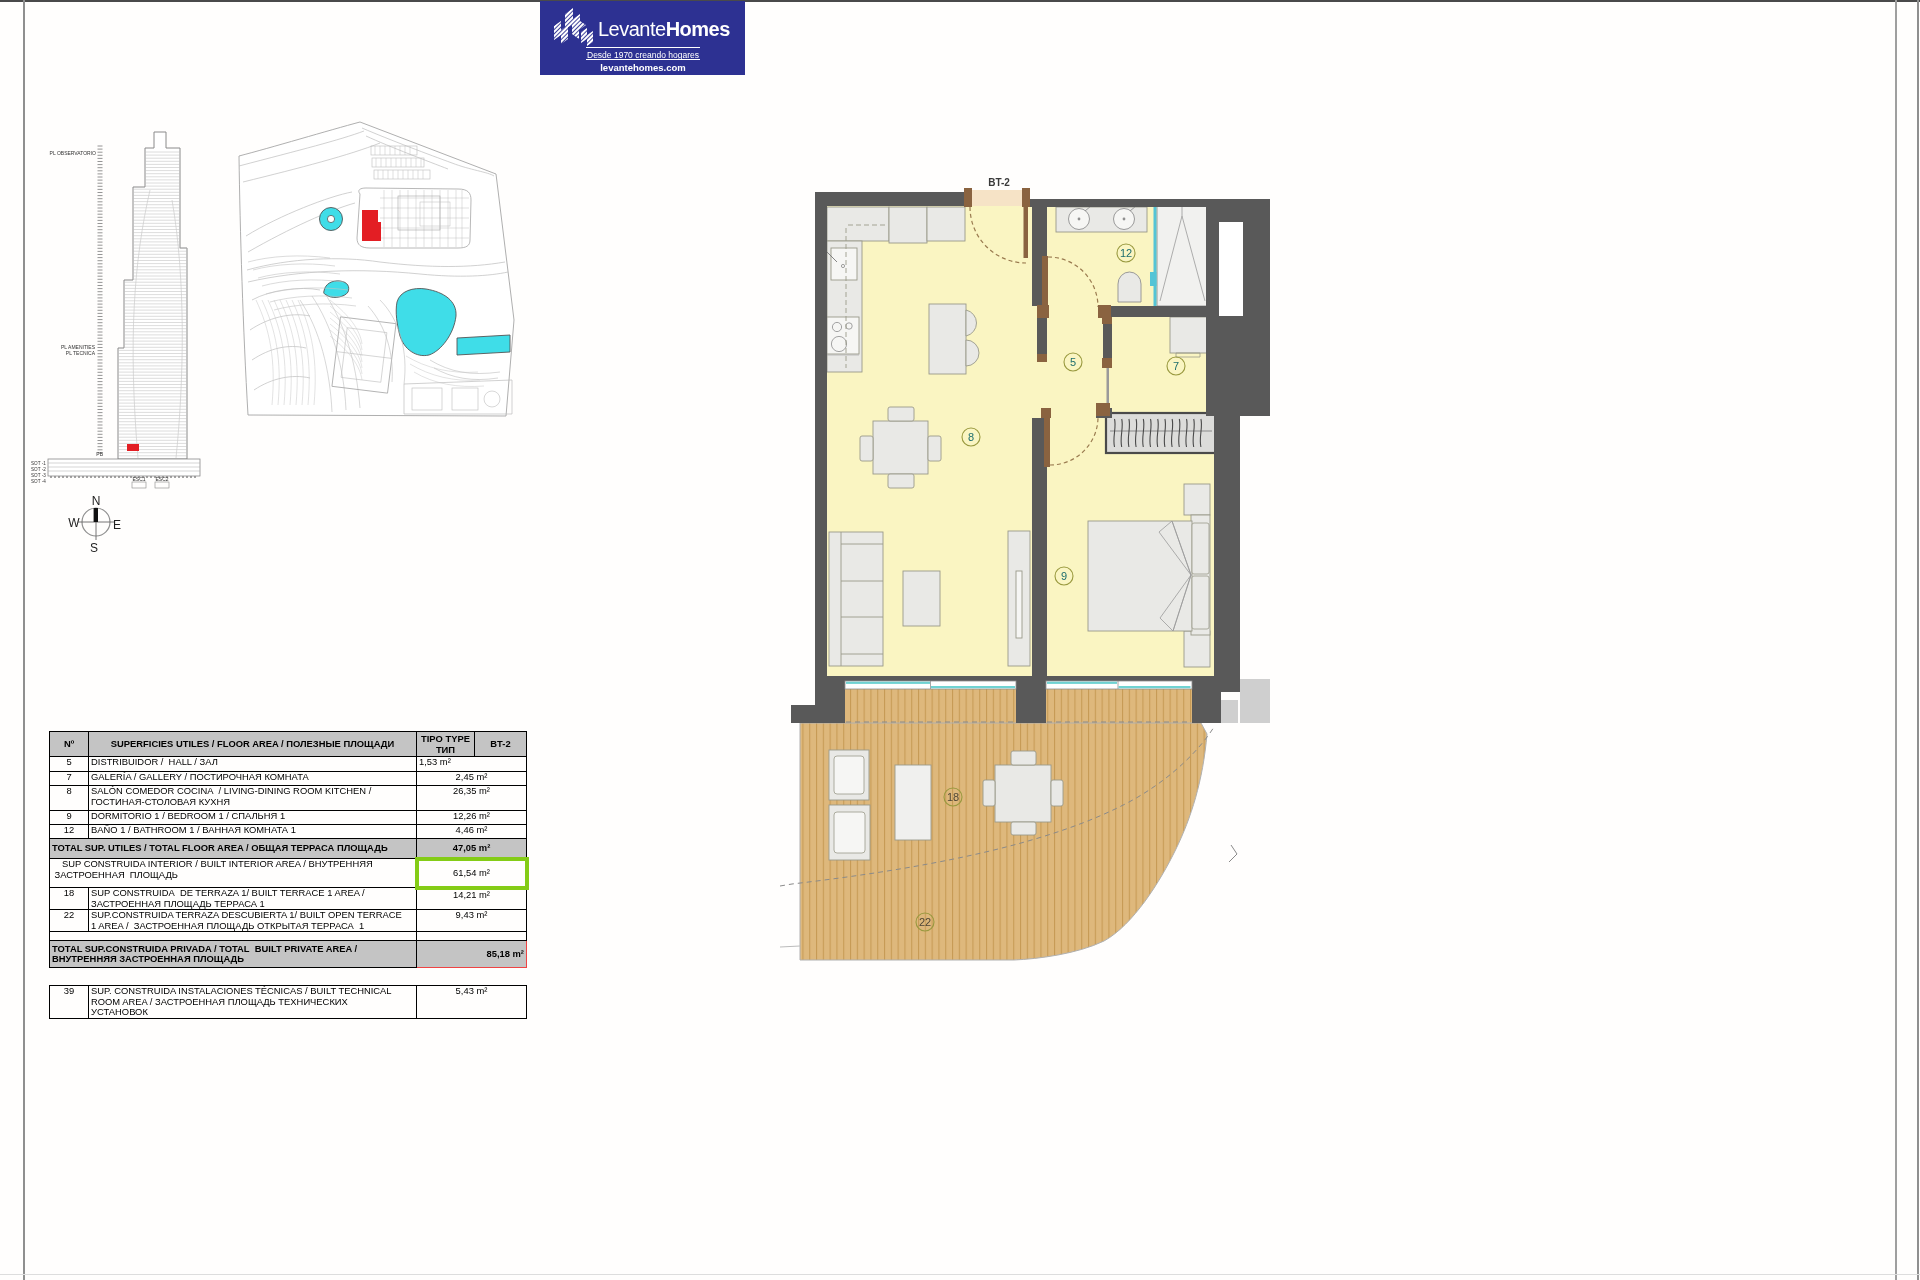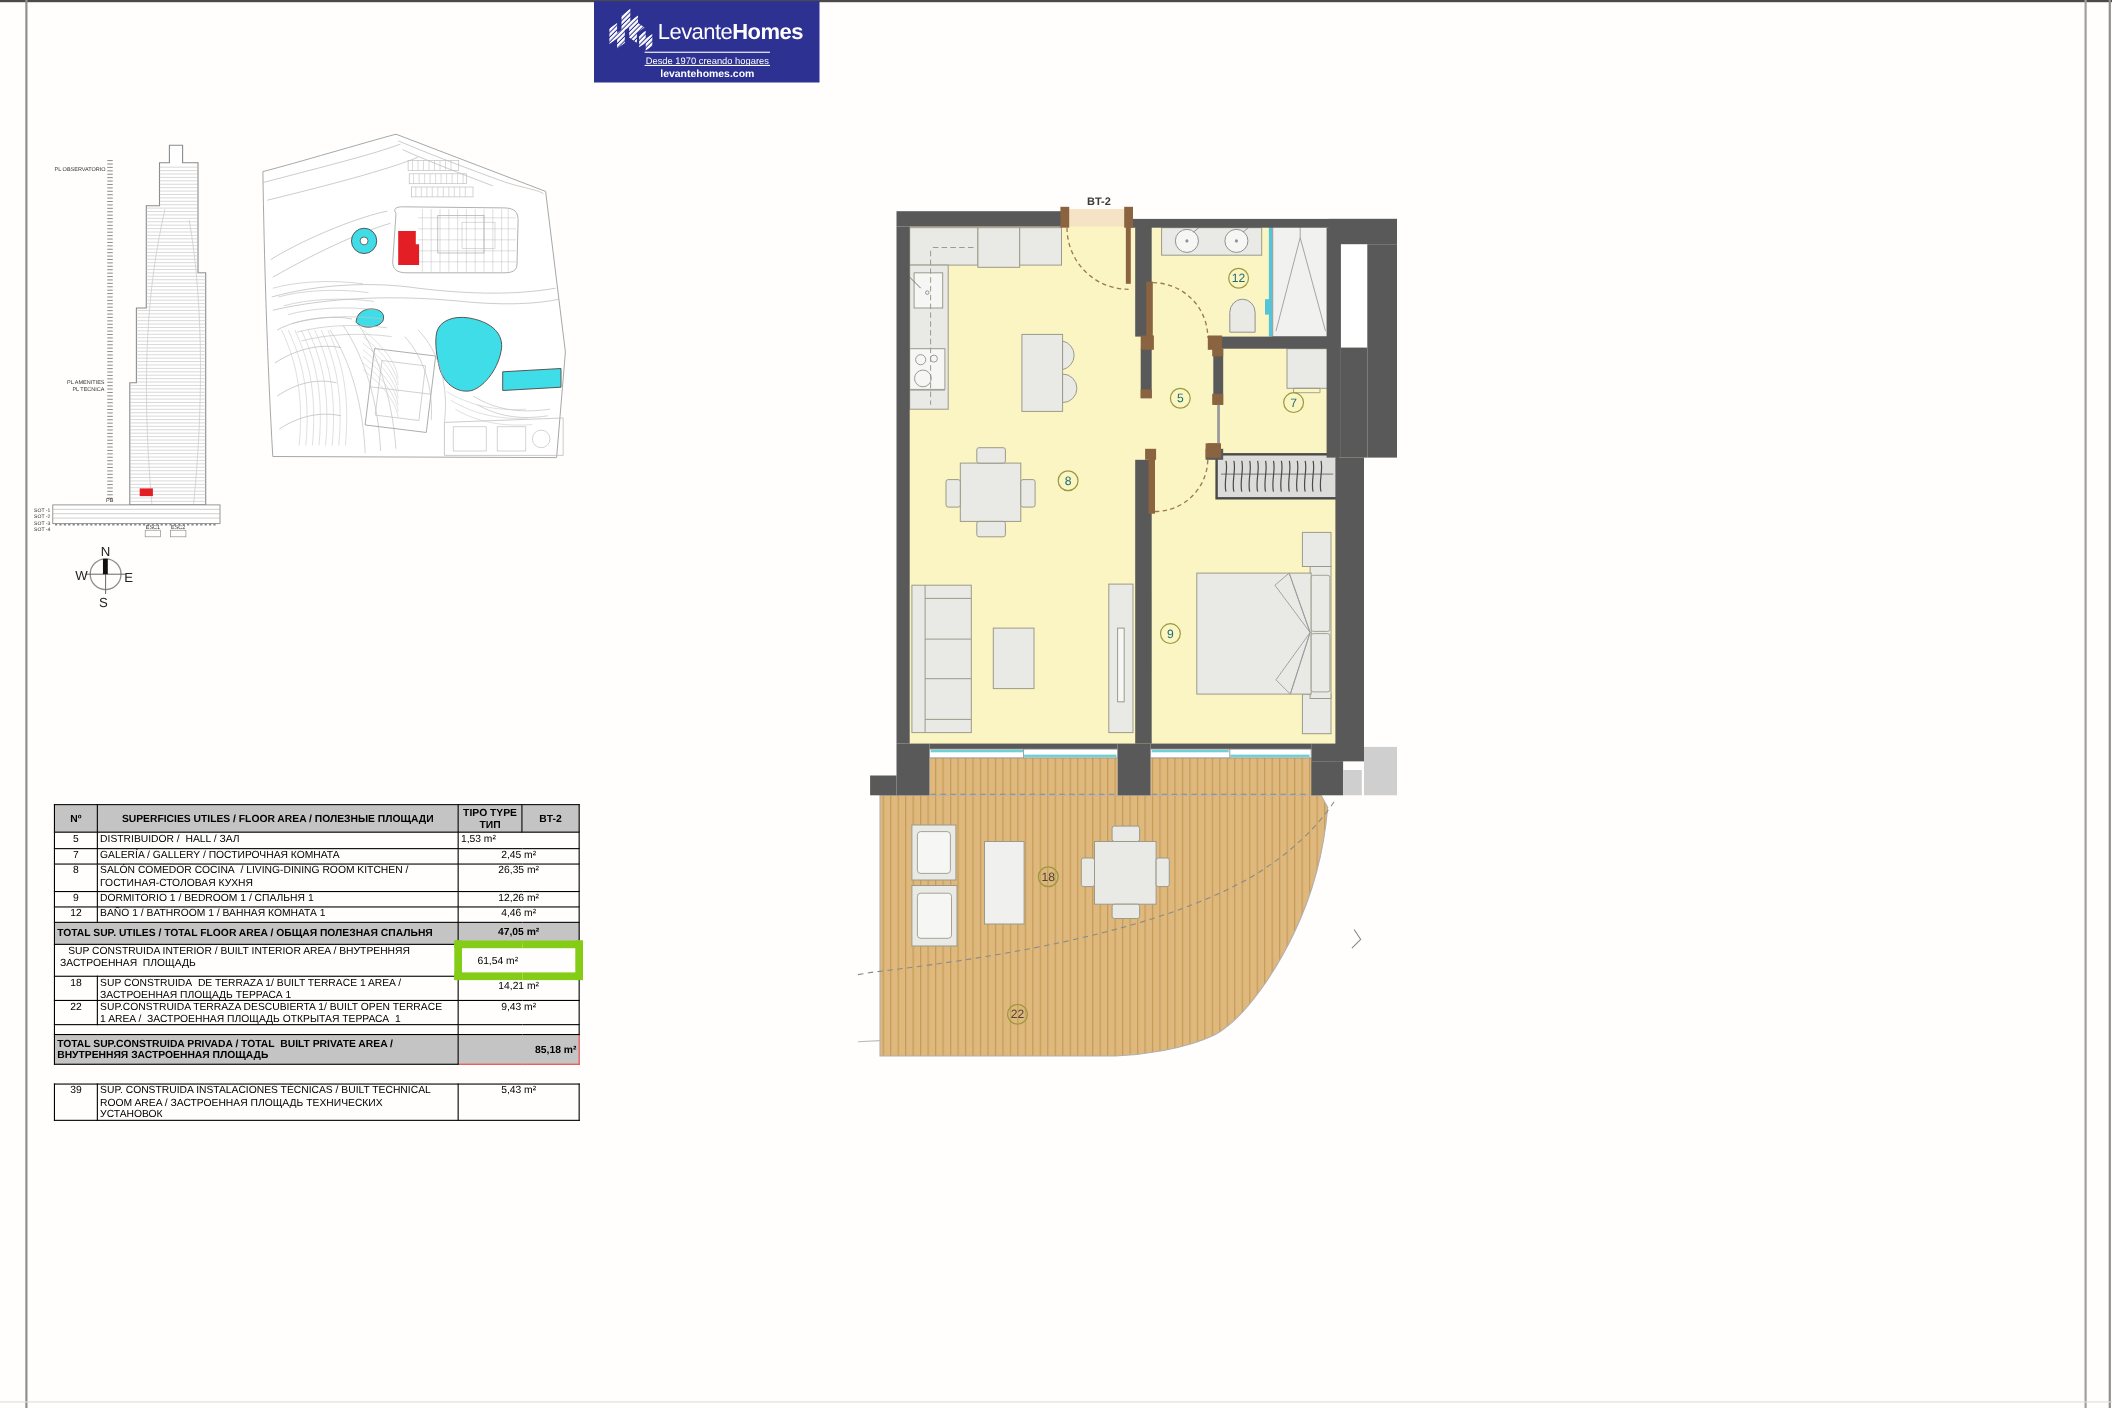--- a/index.html
+++ b/index.html
@@ -425,26 +425,26 @@
           <td style="border:1px solid #000;padding:0 2px;vertical-align:top;line-height:10.5px;text-align:center">9</td>
           <td style="border:1px solid #000;padding:0 2px;vertical-align:top;line-height:10.5px;">DORMITORIO 1 / BEDROOM 1 / СПАЛЬНЯ 1</td>
           <td style="border:1px solid #000;padding:0 2px;vertical-align:top;line-height:10.5px;text-align:center" colspan="2">12,26 m²</td>
         </tr>
 <tr style="height:14px">
           <td style="border:1px solid #000;padding:0 2px;vertical-align:top;line-height:10.5px;text-align:center">12</td>
           <td style="border:1px solid #000;padding:0 2px;vertical-align:top;line-height:10.5px;">BAÑO 1 / BATHROOM 1 / ВАННАЯ КОМНАТА 1</td>
           <td style="border:1px solid #000;padding:0 2px;vertical-align:top;line-height:10.5px;text-align:center" colspan="2">4,46 m²</td>
         </tr>
 <tr style="height:20px;background:#C4C4C4;font-weight:bold">
-<td style="border:1px solid #000;padding:0 2px;vertical-align:top;line-height:10.5px;vertical-align:middle" colspan="2">TOTAL SUP. UTILES / TOTAL FLOOR AREA / ОБЩАЯ ПОЛЕЗНАЯ СПАЛЬНЯ</td>
+<td style="border:1px solid #000;padding:0 2px;vertical-align:top;line-height:10.5px;vertical-align:middle" colspan="2">TOTAL SUP. UTILES / TOTAL FLOOR AREA / ОБЩАЯ ТЕРРАСА ПЛОЩАДЬ</td>
 <td style="border:1px solid #000;padding:0 2px;vertical-align:top;line-height:10.5px;vertical-align:middle;text-align:center" colspan="2">47,05 m²</td>
         </tr>
 <tr style="height:29px">
           <td style="border:1px solid #000;padding:0 2px;vertical-align:top;line-height:10.5px;" colspan="2"><span style="padding-left:10px">SUP CONSTRUIDA INTERIOR / BUILT INTERIOR AREA / ВНУТРЕННЯЯ</span><br>&nbsp;ЗАСТРОЕННАЯ&nbsp; ПЛОЩАДЬ</td>
-<td style="border:7px solid #84cc16;padding:0 14px;vertical-align:top;line-height:10.5px;vertical-align:middle" colspan="2">61,54 m²</td>
+<td style="border:4px solid #84cc16;padding:0 14px;vertical-align:top;line-height:10.5px;text-align:center;vertical-align:middle" colspan="2">61,54 m²</td>
         </tr>
 <tr style="height:21px">
           <td style="border:1px solid #000;padding:0 2px;vertical-align:top;line-height:10.5px;text-align:center">18</td>
           <td style="border:1px solid #000;padding:0 2px;vertical-align:top;line-height:10.5px;">SUP CONSTRUIDA&nbsp; DE TERRAZA 1/ BUILT TERRACE 1 AREA / ЗАСТРОЕННАЯ ПЛОЩАДЬ ТЕРРАСА 1</td>
           <td style="border:1px solid #000;padding:0 2px;vertical-align:top;line-height:10.5px;text-align:center" colspan="2">14,21 m²</td>
         </tr>
 <tr style="height:22px">
           <td style="border:1px solid #000;padding:0 2px;vertical-align:top;line-height:10.5px;text-align:center">22</td>
           <td style="border:1px solid #000;padding:0 2px;vertical-align:top;line-height:10.5px;">SUP.CONSTRUIDA TERRAZA DESCUBIERTA 1/ BUILT OPEN TERRACE<br>1 AREA /&nbsp; ЗАСТРОЕННАЯ ПЛОЩАДЬ ОТКРЫТАЯ ТЕРРАСА&nbsp; 1</td>
           <td style="border:1px solid #000;padding:0 2px;vertical-align:top;line-height:10.5px;text-align:center" colspan="2">9,43 m²</td>

